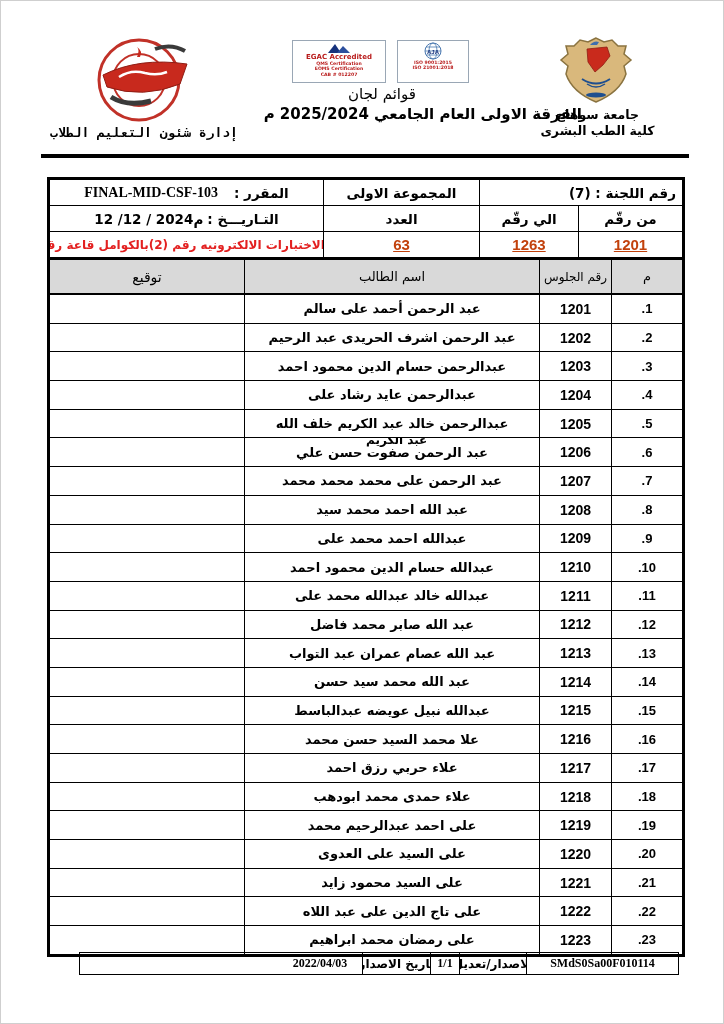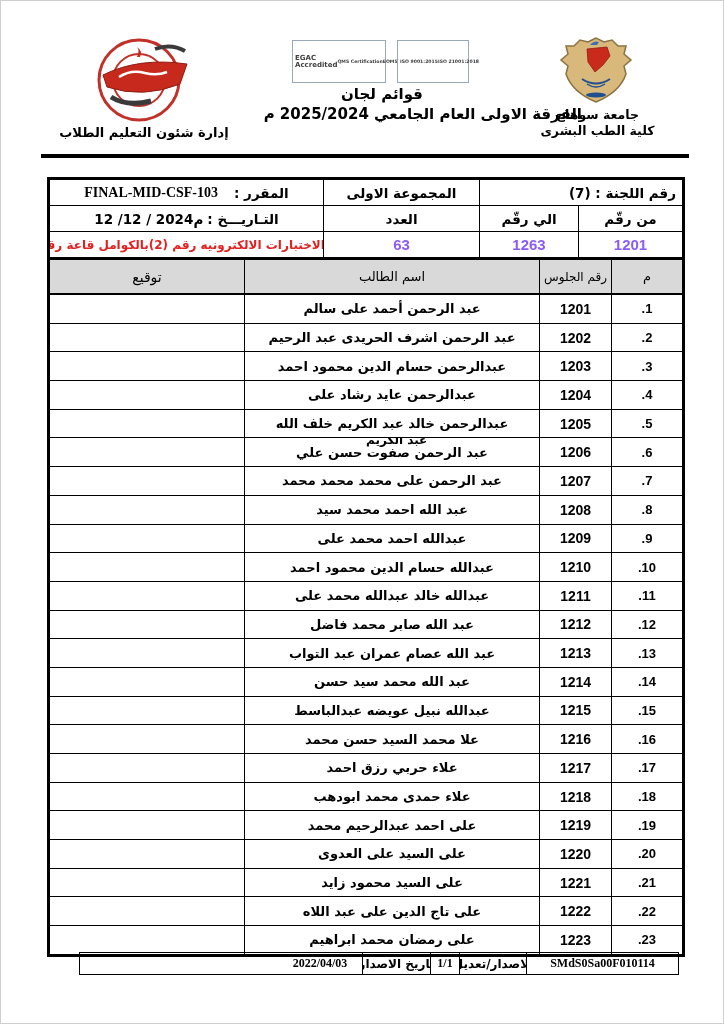--- a/index.html
+++ b/index.html
@@ -5,30 +5,30 @@
   html,body{margin:0;padding:0;background:#e8e8e8;}
   .page{
     position:relative;width:722px;height:1022px;margin:0 auto;
     background:#ffffff;border:1px solid #cfcfcf;overflow:hidden;
     font-family:"DejaVu Sans",sans-serif;color:#000;
   }
   
   .hdr-el{position:absolute;}
   .left-logo{left:66px;top:34px;}
   .left-dept{left:48px;top:124px;width:190px;text-align:center;
-    font-size:13px;font-weight:bold;direction:rtl;}
+    font-size:13px;font-weight:bold;direction:rtl;font-family:Liberation Mono, monospace;}
   .cert-box{position:absolute;top:39px;background:#fff;border:1px solid #9aa7b5;
-    display:flex;flex-direction:row;align-items:center;justify-content:flex-start;
-    padding:1px 2px;box-sizing:border-box;color:#404040;}
+    display:flex;flex-direction:column;align-items:center;justify-content:flex-start;
+    padding:1px 2px;box-sizing:border-box;color:#b91c1c;}
   .egac{left:291px;width:94px;height:43px;}
   .aja{left:396px;width:72px;height:43px;}
   .cert-title{font-size:7px;font-weight:bold;line-height:7px;}
   .cert-line{font-size:4.6px;font-weight:bold;line-height:5.4px;white-space:nowrap;}
   .doc-title{left:221px;top:84px;width:320px;text-align:center;direction:rtl;
-    font-size:15px;font-weight:bold;}
+    font-size:15px;font-weight:normal;}
   .doc-subtitle{left:181px;top:104px;width:400px;text-align:right;direction:rtl;
     font-size:15px;font-weight:bold;}
   .right-logo{left:556px;top:34px;}
   .right-org{left:534px;top:106px;width:125px;text-align:center;direction:rtl;
     font-size:12.5px;font-weight:bold;line-height:16px;}
   .rule{position:absolute;left:40px;top:153px;width:648px;height:4px;background:#000;}
 
   
   .doc-table{
     position:absolute;left:46px;top:176px;width:638px;box-sizing:border-box;
@@ -37,21 +37,21 @@
   .grid-hdr{display:grid;grid-template-columns:104px 99px 156px 273px;}
   .grid-body{display:grid;grid-template-columns:71px 72px 295px 194px;}
   .cell{box-sizing:border-box;display:flex;align-items:center;justify-content:center;
     overflow:hidden;white-space:nowrap;}
   .cell:not(:last-child){border-left:1.5px solid #000;}
   .grid-body .cell:not(:last-child){border-left:1px solid #000;}
   .hrow{height:25px;}
   .hrow + .hrow{border-top:1.8px solid #000;}
   .lbl{font-size:13.5px;font-weight:bold;}
   .red{color:#e32020;}
-  .redval{font-size:15px;font-weight:bold;color:#8b5cf6;font-family:"Liberation Sans","DejaVu Sans",sans-serif;}
+  .redval{font-size:15px;font-weight:bold;color:#c2410c;font-family:"Liberation Sans","DejaVu Sans",sans-serif;text-decoration:underline;}
   .span2{grid-column:span 2;justify-content:flex-start;padding-right:6px;}
   .course-code{font-family:"Liberation Serif","DejaVu Sans",serif;font-weight:bold;font-size:14px;direction:ltr;unicode-bidi:embed;margin-right:16px;}
   .date-val{direction:ltr;unicode-bidi:embed;margin-right:4px;}
   .center-note{font-size:12px;font-weight:bold;}
   .col-head{height:33px;background:#d9d9d9;border-top:3px solid #000;border-bottom:2px solid #000;}
   .col-head .cell{font-weight:normal;font-size:13px;}
   .t-row{height:27.7px;}
   .t-row + .t-row{border-top:1px solid #000;}
   .c-idx{font-size:13px;font-weight:bold;font-family:"Liberation Sans","DejaVu Sans",sans-serif;direction:rtl;}
   .c-seat{font-size:14px;font-weight:bold;font-family:"Liberation Sans","DejaVu Sans",sans-serif;direction:ltr;}

